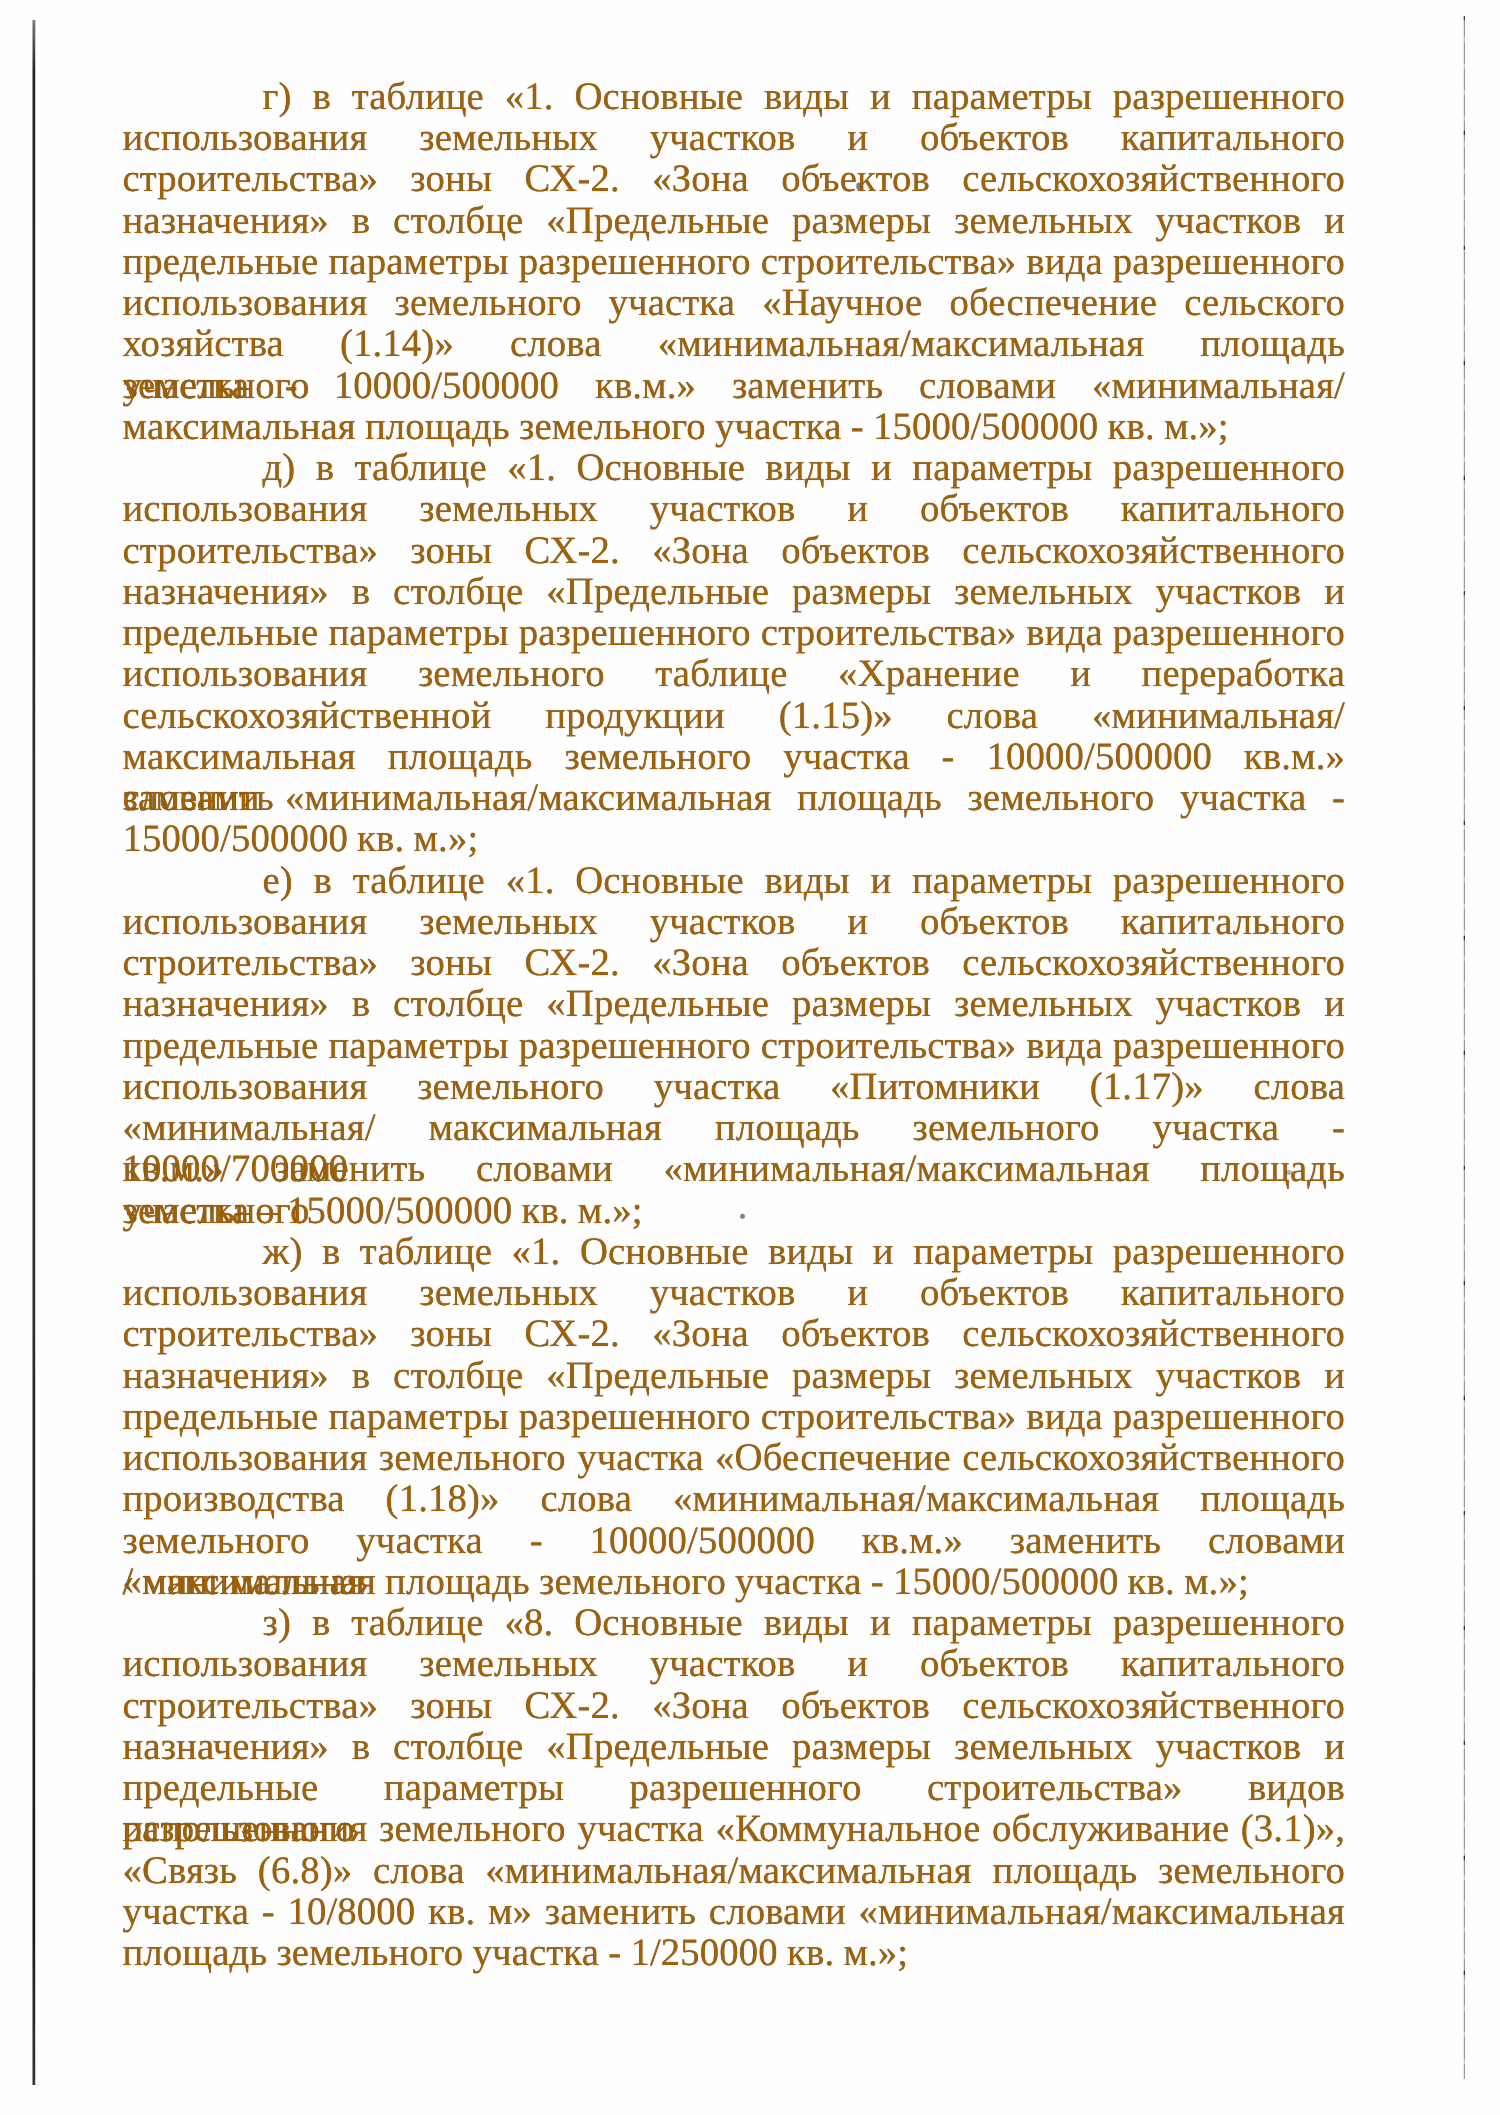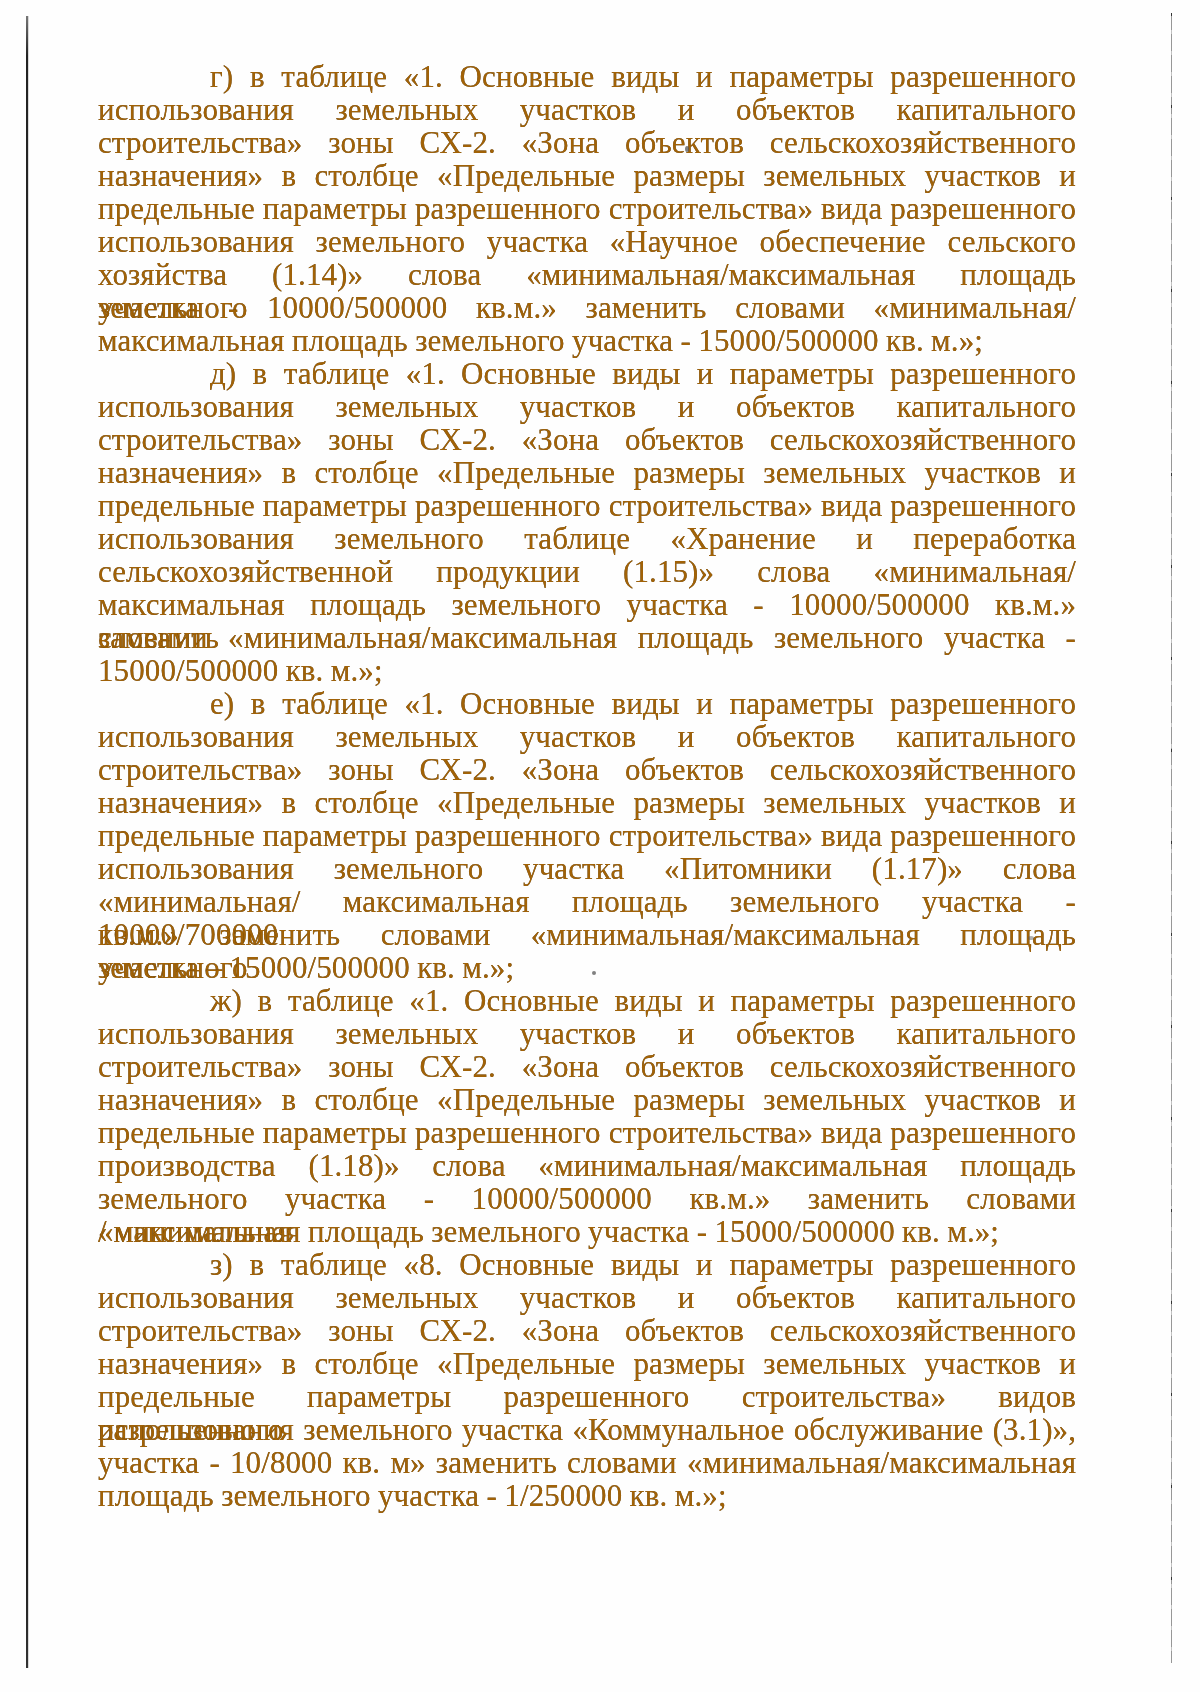--- a/index.html
+++ b/index.html
@@ -102,32 +102,34 @@
       <div class="ln">кв.м.» заменить словами «минимальная/максимальная площадь земельного</div>
       <div class="ln last">участка – 15000/500000 кв. м.»;</div>
     </section>
 
     <section>
       <div class="ln first">ж) в таблице «1. Основные виды и параметры разрешенного</div>
       <div class="ln">использования земельных участков и объектов капитального</div>
       <div class="ln">строительства» зоны СХ-2. «Зона объектов сельскохозяйственного</div>
       <div class="ln">назначения» в столбце «Предельные размеры земельных участков и</div>
       <div class="ln">предельные параметры разрешенного строительства» вида разрешенного</div>
+      <div class="ln">использования земельного участка «Обеспечение сельскохозяйственного</div>
       <div class="ln">производства (1.18)» слова «минимальная/максимальная площадь</div>
       <div class="ln">земельного участка - 10000/500000 кв.м.» заменить словами «минимальная</div>
       <div class="ln last">/ максимальная площадь земельного участка - 15000/500000 кв. м.»;</div>
     </section>
 
     <section>
       <div class="ln first">з) в таблице «8. Основные виды и параметры разрешенного</div>
       <div class="ln">использования земельных участков и объектов капитального</div>
       <div class="ln">строительства» зоны СХ-2. «Зона объектов сельскохозяйственного</div>
       <div class="ln">назначения» в столбце «Предельные размеры земельных участков и</div>
       <div class="ln">предельные параметры разрешенного строительства» видов разрешенного</div>
       <div class="ln">использования земельного участка «Коммунальное обслуживание (3.1)»,</div>
+      <div class="ln">«Связь (6.8)» слова «минимальная/максимальная площадь земельного</div>
       <div class="ln">участка - 10/8000 кв. м» заменить словами «минимальная/максимальная</div>
       <div class="ln last">площадь земельного участка - 1/250000 кв. м.»;</div>
     </section>
 
   </main>
 
   <div class="speck speck-1"></div>
   <div class="speck speck-2"></div>
   <div class="speck speck-3"></div>
 

